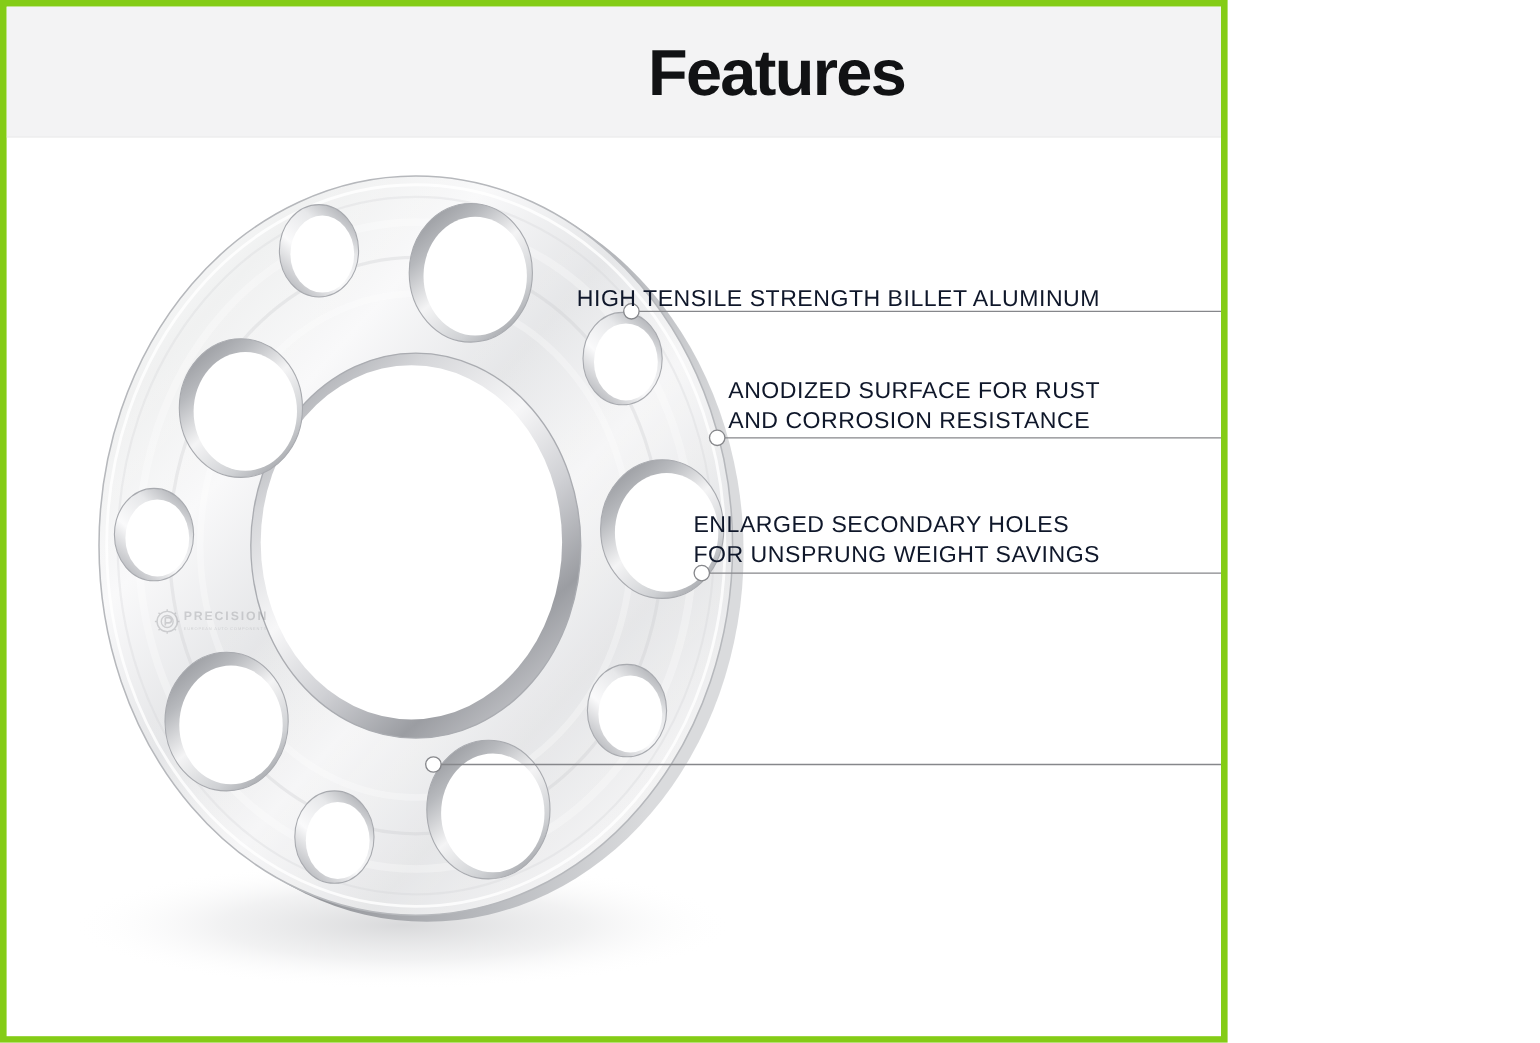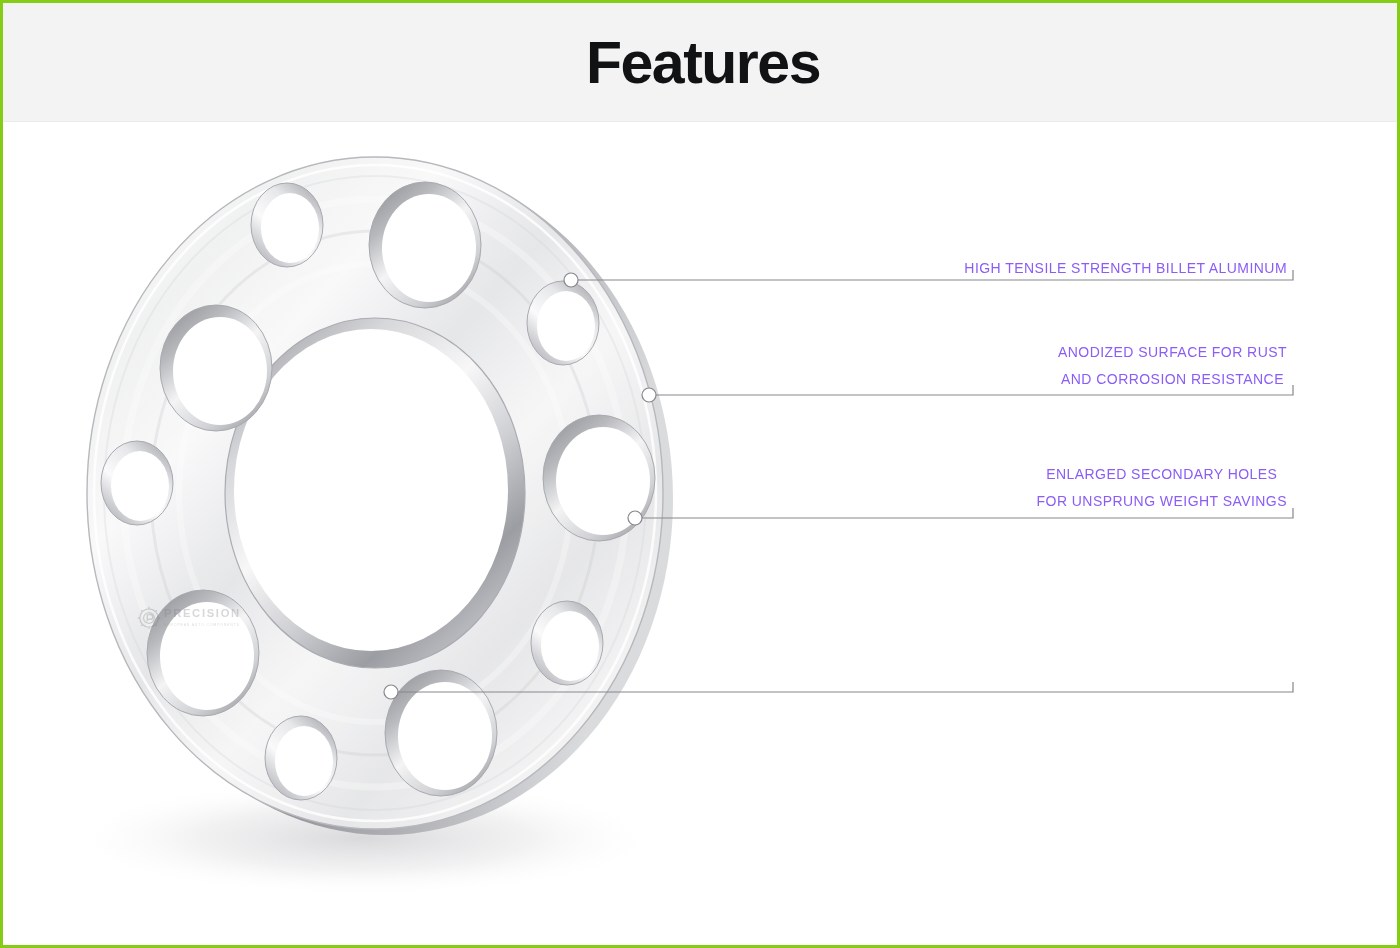--- a/index.html
+++ b/index.html
@@ -3,26 +3,26 @@
 <meta charset="utf-8">
 <title>Features</title>
 <style>
   html,body{margin:0;padding:0;background:#ffffff;}
   body{
     font-family:"Liberation Sans", sans-serif;
     -webkit-font-smoothing:antialiased;
   }
   #page{
     position:relative;
-    width:1400px;
+    width:1116px;
     height:948px;
     background:#ffffff;
     overflow:hidden;
     box-sizing:border-box;
-    border:3px solid #84cc16;
+    border:6px solid #84cc16;
   }
 
   
   #header-band{
     position:absolute;
     left:0; top:0;
     width:1400px; height:119px;
     background:#f3f3f4;
     border-bottom:1px solid #ebebec;
     box-sizing:border-box;
@@ -44,42 +44,42 @@
   #product-stage{
     position:absolute;
     left:60px; top:130px;
     width:740px; height:790px;
   }
   #product-svg{ display:block; width:740px; height:790px; }
 
   
   #part-logo{
     position:absolute;
-    left:133px; top:600px;
+    left:133px; top:544px;
     width:108px; height:30px;
     opacity:.30;
     pointer-events:none;
   }
   #part-logo svg{display:block}
 
   
   #callout-layer{
     position:absolute;
     left:0; top:0;
     width:1400px; height:948px;
     pointer-events:none;
   }
   #callout-lines{position:absolute;left:0;top:0;width:1400px;height:948px;}
 
   .callout-text{
     position:absolute;
     right:1290px;
-    text-align:center;
-    color:#8b5cf6;
-    font-size:14px;
+    text-align:left;
+    color:#0f172a;
+    font-size:21px;
     line-height:27px;
     letter-spacing:.45px;
     white-space:pre-line;
     font-family:"Liberation Sans", sans-serif;
     font-weight:400;
   }
   #callout-0{ right:110px; top:252px; }
   #callout-1{ right:110px; top:336px; }
   #callout-2{ right:110px; top:458px; }
   #callout-3{ right:110px; top:612px; }

